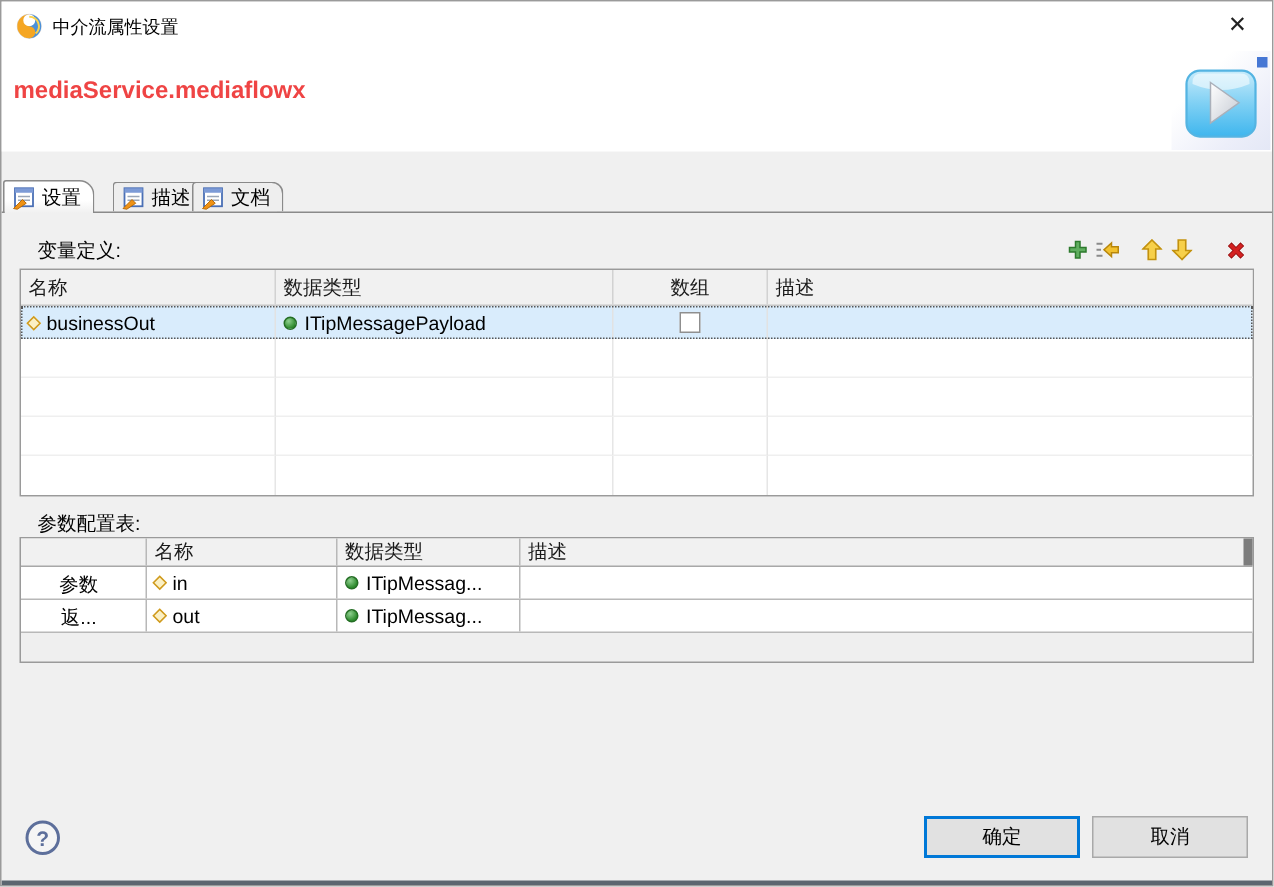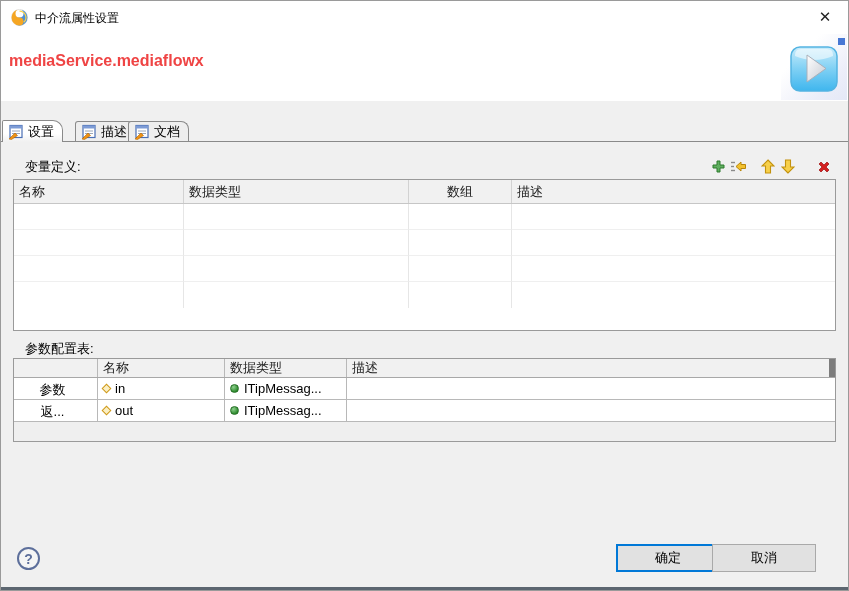--- a/index.html
+++ b/index.html
@@ -72,21 +72,21 @@
   .pdata .cell.kind { justify-content:flex-end; padding-right:6px; padding-left:0; gap:4px;flex-direction:column; }
   .pdata .cell:last-child { border-right:none; }
   .scroll-corner { position:absolute; right:0; top:0; width:6px; height:18px; background:#7d7d7d; }
 
   
   .help-btn { position:absolute; left:16px; top:546px; width:23px; height:23px; border:2px solid #5d6f9b;
     border-radius:50%; color:#5d6f9b; font-weight:bold; font-size:14px; display:flex; align-items:center; justify-content:center; background:#f5f5f5; }
   .btn { position:absolute; top:543px; width:104px; height:28px; background:#e1e1e1;
     font-size:13px; text-align:center; line-height:24px; color:#000; }
   .btn.ok { left:615px; border:2px solid #0078d7; }
-  .btn.cancel { left:711px; border:1px solid #a9a9a9; line-height:26px; }
+  .btn.cancel { left:727px; border:1px solid #a9a9a9; line-height:26px; }
 
   .icon16 { width:16px; height:16px; flex:none; }
 </style>
 </head>
 <body>
 
 <div class="window">
 
   <div class="titlebar">
     <svg class="app-icon" viewBox="0 0 16 16">
@@ -191,20 +191,34 @@
     </div>
   </div>
 
   <div class="var-table">
     <div class="vrow vhead">
       <div class="cell">名称</div>
       <div class="cell">数据类型</div>
       <div class="cell center">数组</div>
       <div class="cell">描述</div>
     </div>
+    <div class="vrow vdata selected">
+      <div class="cell">
+        <span class="diamond"></span>
+        <span>businessOut</span>
+      </div>
+      <div class="cell">
+        <span class="greenball"></span>
+        <span>ITipMessagePayload</span>
+      </div>
+      <div class="cell center">
+        <span class="checkbox"></span>
+      </div>
+      <div class="cell"></div>
+    </div>
     <div class="vrow vempty">
         <div class="cell"></div>
         <div class="cell"></div>
         <div class="cell"></div>
         <div class="cell"></div>
       </div>
     <div class="vrow vempty">
         <div class="cell"></div>
         <div class="cell"></div>
         <div class="cell"></div>

